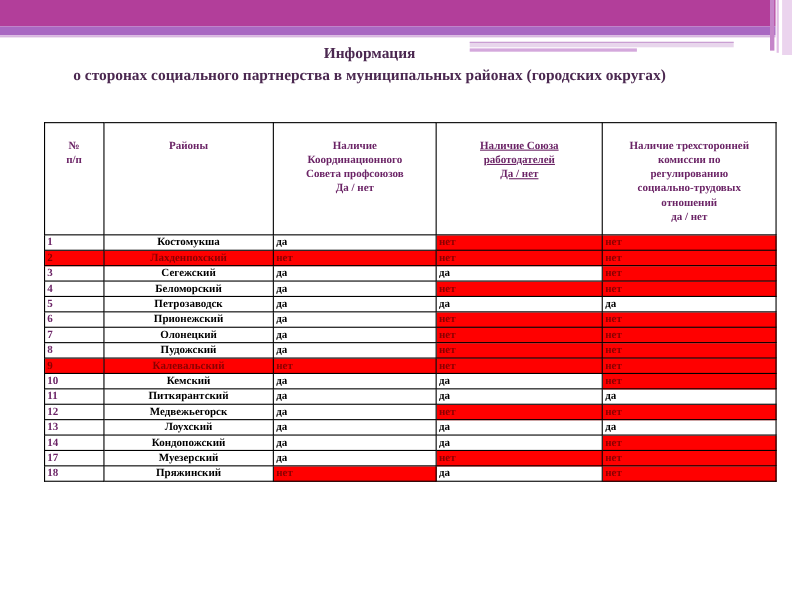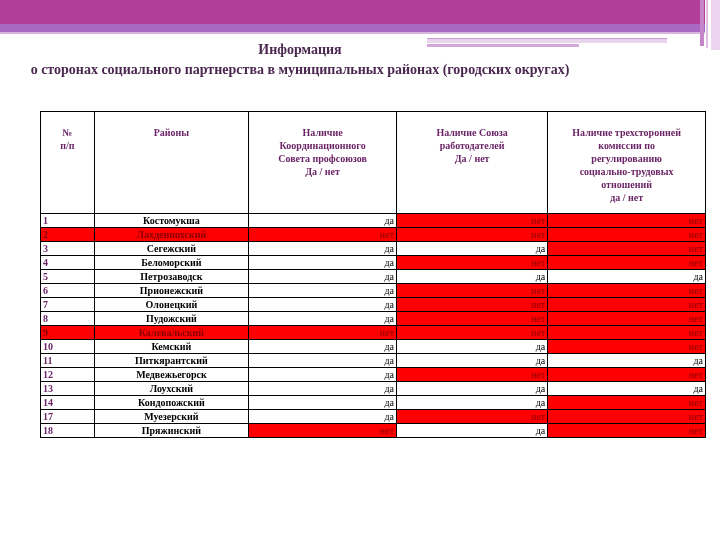--- a/index.html
+++ b/index.html
@@ -35,21 +35,21 @@
   .deco-vert-2 {
     position: absolute; left: 706px; top: 0; width: 2px; height: 48px;
     background: #e2bde5;
   }
   .deco-vert-3 {
     position: absolute; left: 711px; top: 0; width: 9px; height: 50px;
     background: #ebd4ee;
   }
   .title {
     position: absolute; left: 0; top: 40px; width: 600px; text-align: center;
-    color: #4b2850; font-weight: bold; font-size: 14px; line-height: 20px;
+    color: #4b2850; font-weight: bold; font-size: 14px; line-height: 20px; padding-left: 36px;
   }
   .title div { white-space: nowrap; }
 
   table.data {
     position: absolute; left: 40px; top: 111px;
     width: 666px;
     border-collapse: collapse;
     font-size: 10px;
   }
   table.data td, table.data th {
@@ -57,25 +57,25 @@
     padding: 0 2px;
     height: 13px; line-height: 13px;
   }
   table.data th {
     font-weight: bold; color: #6b2466; vertical-align: top;
     padding-top: 14px; height: 87px; line-height: 13px; font-size: 10px;
   }
   table.data th.col-num { width: 44px; }
   table.data th.col-name { width: 136px; }
   table.data th.col-c1 { width: 130px; }
-  table.data th.col-c2 { width: 133px; }
+  table.data th.col-c2 { width: 133px; text-decoration: underline; }
   table.data th.col-c3 { width: 139px; }
   .num { color: #6b2466; font-weight: bold; text-align: left; }
   .name { color: #000; font-weight: bold; text-align: center; }
-  .val { text-align: right; font-weight: normal; color: #000; }
+  .val { text-align: left; font-weight: bold; color: #000; }
   .red { background: #ff0000; color: #8a0000; }
   tr.red-row td { background: #ff0000; color: #8a0000; }
 </style>
 </head>
 <body>
 
 <div class="top-bar"></div>
 <div class="top-bar-2"></div>
 <div class="top-line-1"></div>
 <div class="deco-right-1"></div>

